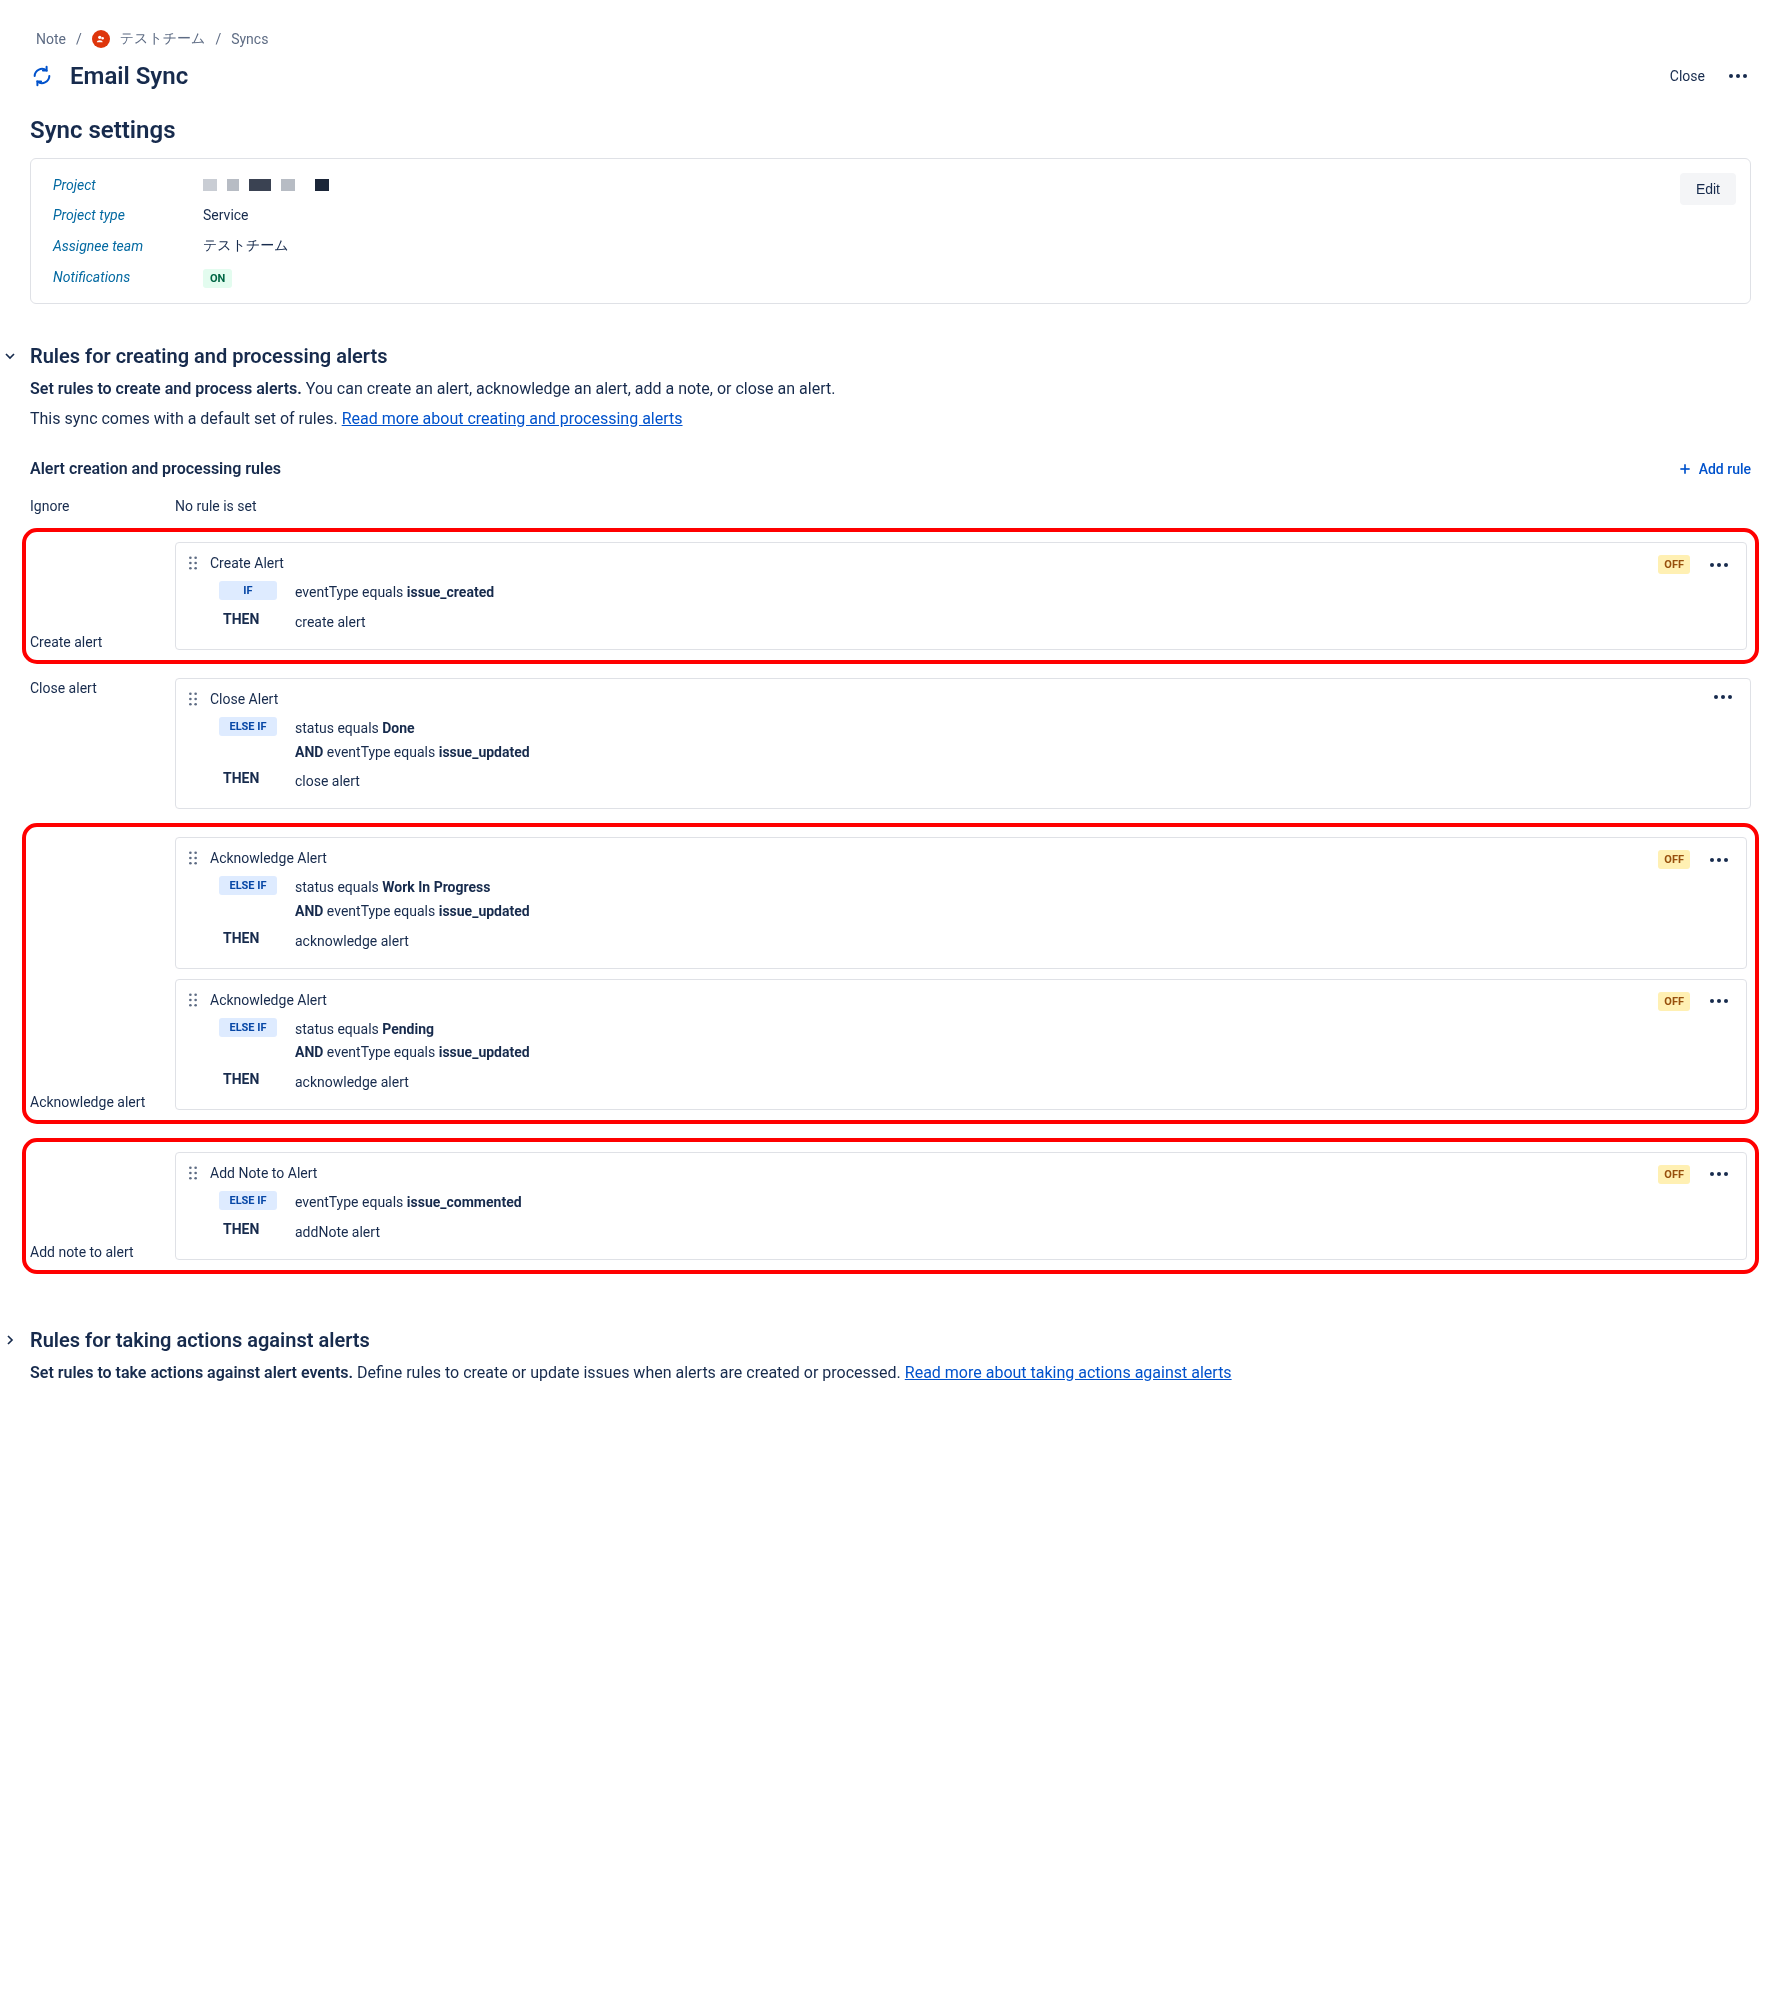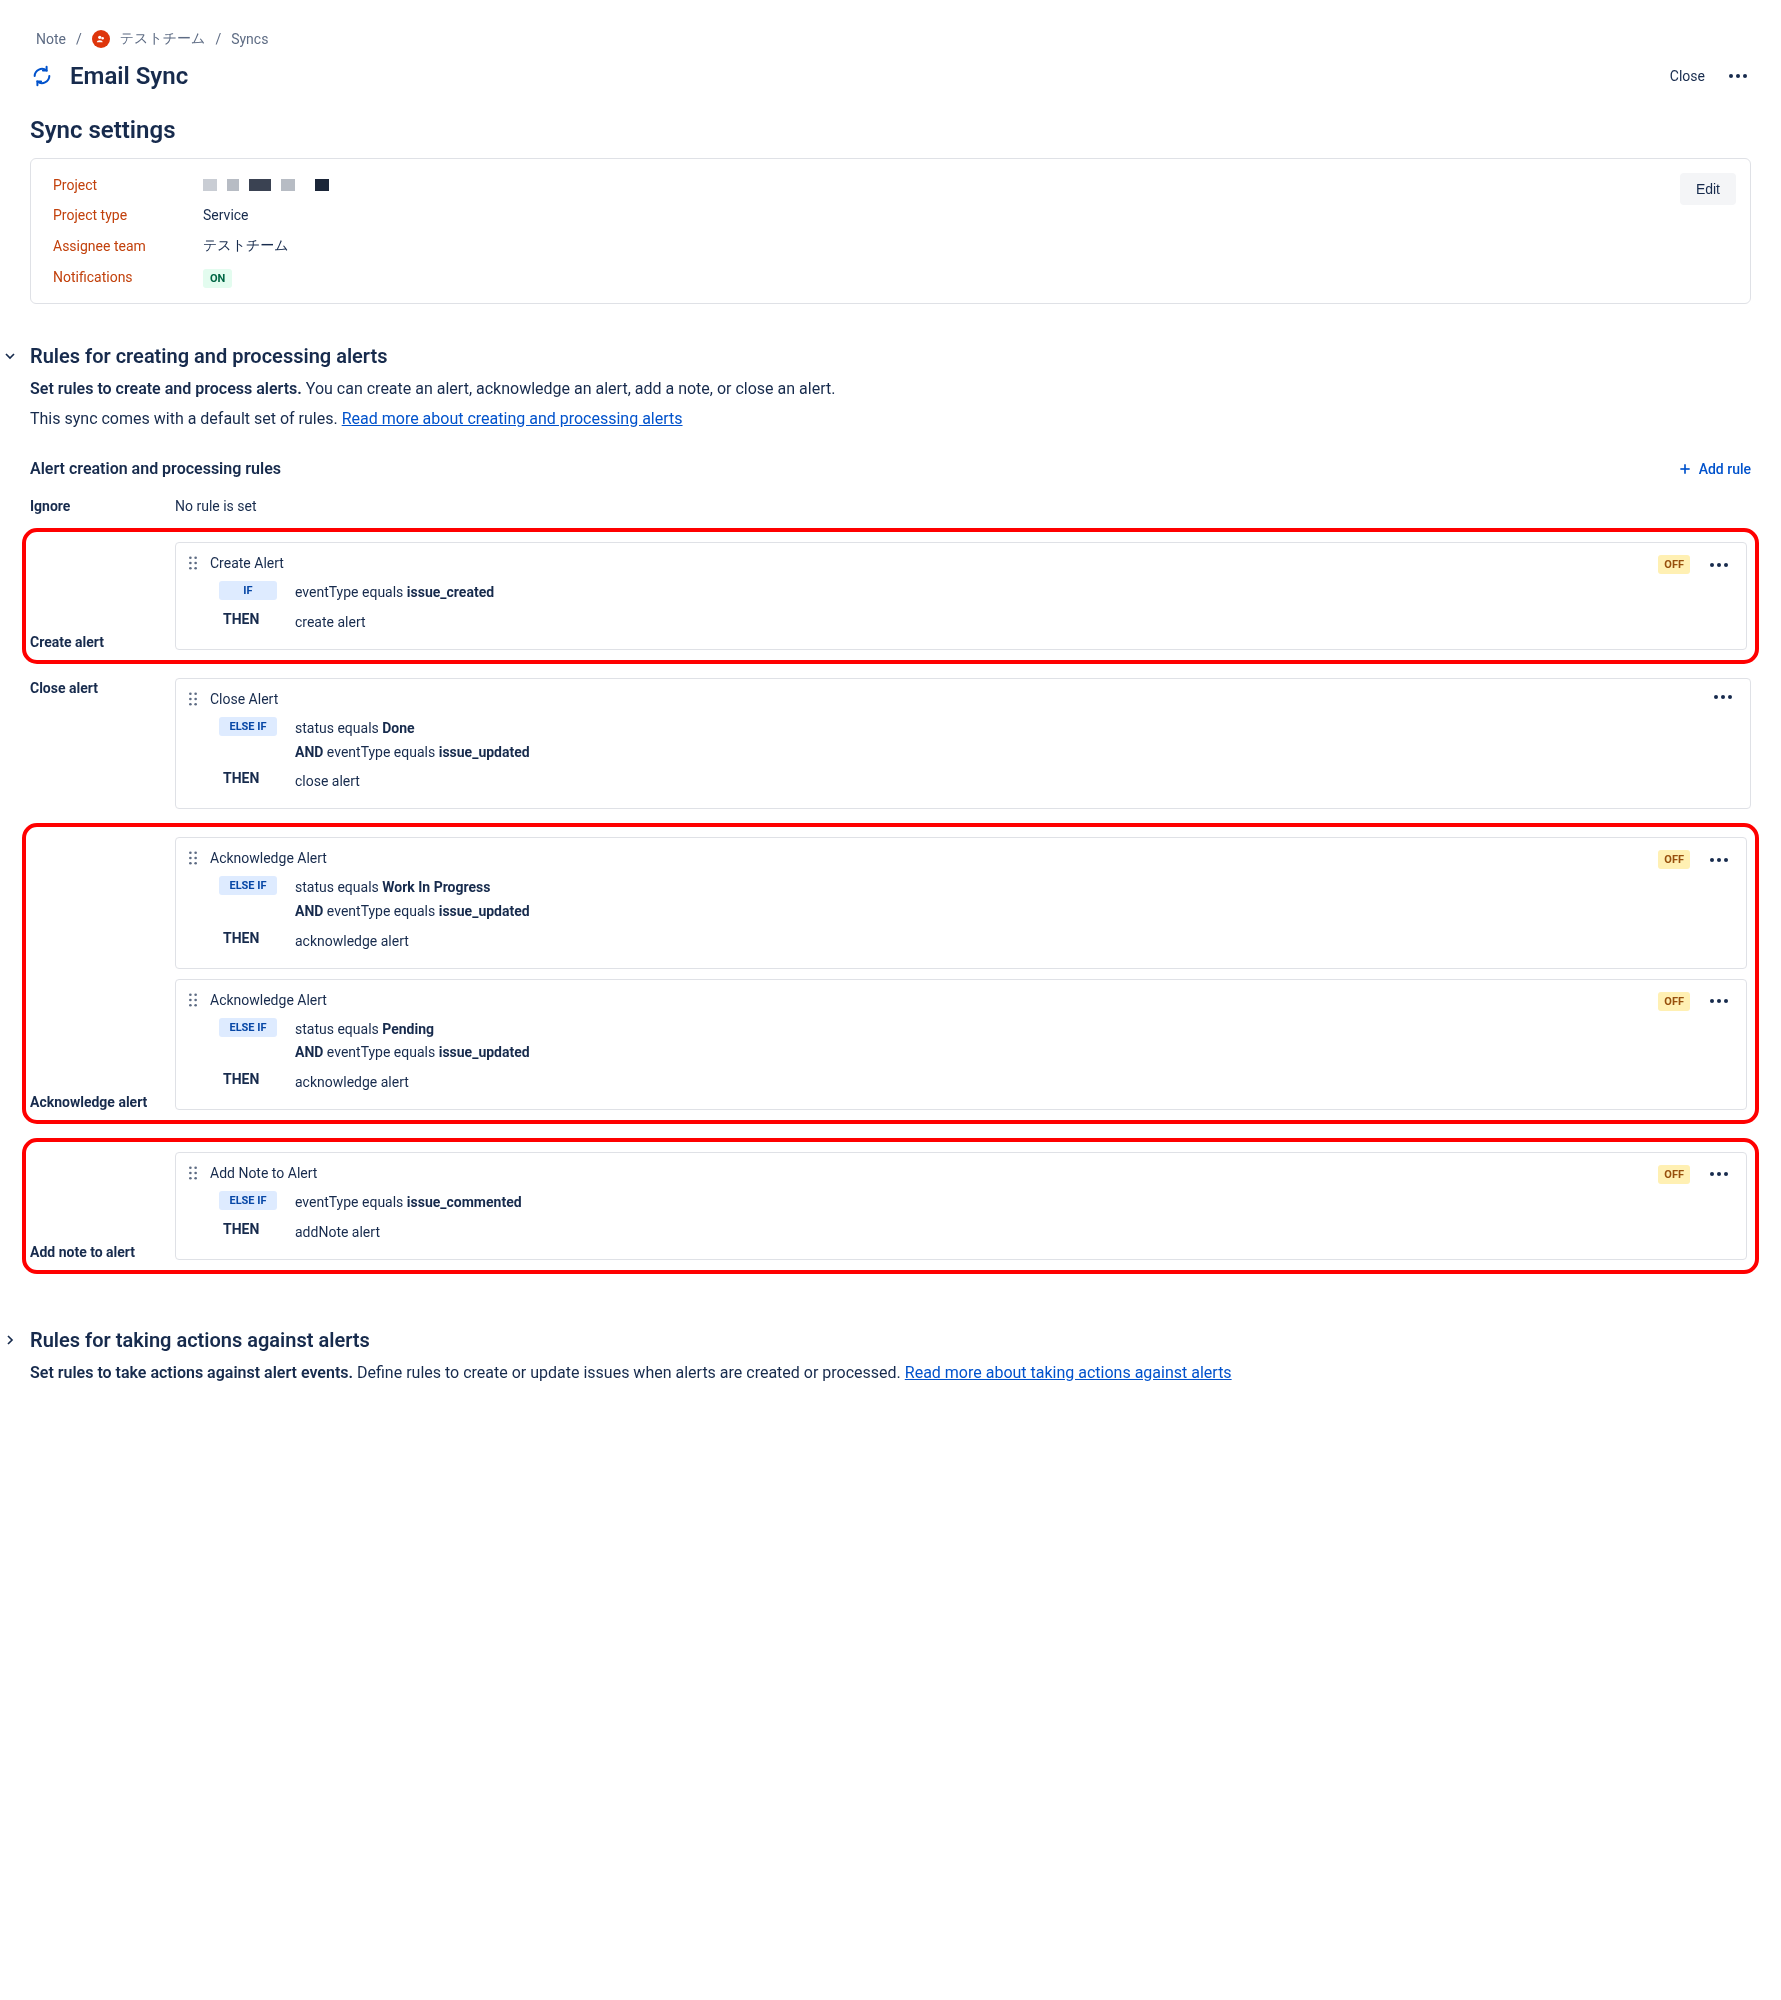--- a/index.html
+++ b/index.html
@@ -16,21 +16,21 @@
 .title-right { display: flex; align-items: center; gap: 20px; }
 .close-link { font-size: 14px; color: #172B4D; cursor: pointer; }
 .more-dots { display: inline-flex; gap: 3px; cursor: pointer; padding: 4px; }
 .more-dots span { width: 4px; height: 4px; border-radius: 50%; background: #172B4D; }
 
 .section-heading { font-size: 24px; font-weight: 600; margin-bottom: 14px; }
 
 .settings-card { border: 1px solid #DFE1E6; border-radius: 6px; padding: 18px 22px; margin-bottom: 40px; position: relative; }
 .settings-row { display: flex; align-items: center; margin-bottom: 14px; }
 .settings-row:last-child { margin-bottom: 0; }
-.settings-label { width: 150px; color: #c2410c; font-size: 14px; }
+.settings-label { width: 150px; color: #0369a1; font-size: 14px; font-style: italic; }
 .settings-value { color: #172B4D; font-size: 14px; }
 .redacted { display: flex; gap: 10px; align-items: center; }
 .redacted i { display: inline-block; height: 12px; }
 .r1 { width: 14px; background: #c9cdd4; }
 .r2 { width: 12px; background: #b7bcc4; }
 .r3 { width: 22px; background: #3a4252; }
 .r4 { width: 14px; background: #b7bcc4; }
 .r5 { width: 14px; background: #1b2638; }
 .on-badge { background: #E3FCEF; color: #006644; font-size: 11px; font-weight: 700; padding: 3px 7px; border-radius: 3px; }
 .edit-btn { position: absolute; top: 14px; right: 14px; background: #F4F5F7; border: none; border-radius: 4px; padding: 8px 16px; font-size: 14px; color: #172B4D; cursor: pointer; }
@@ -41,21 +41,21 @@
 .rules-heading { font-size: 20px; font-weight: 600; margin-bottom: 8px; }
 .rules-desc { font-size: 16px; line-height: 1.6; margin-bottom: 4px; }
 .rules-desc b { font-weight: 600; }
 .link { color: #0052CC; text-decoration: underline; cursor: pointer; }
 
 .subsection-header { display: flex; justify-content: space-between; align-items: center; margin-top: 28px; margin-bottom: 18px; }
 .subsection-title { font-size: 16px; font-weight: 600; }
 .add-rule { color: #0052CC; font-size: 14px; font-weight: 500; display: flex; align-items: flex-start; gap: 6px; cursor: pointer; }
 
 .rule-row { display: flex; align-items: flex-start; margin-bottom: 14px; }
-.rule-label-col { width: 145px; font-size: 14px; font-weight: 700; color: #172B4D; padding-top: 2px; }
+.rule-label-col { width: 145px; font-size: 14px; font-weight: 400; color: #172B4D; padding-top: 2px; }
 .rule-cards-col { flex: 1; }
 .no-rule { font-size: 14px; color: #172B4D; padding-top: 2px; }
 
 .highlight-box { border: 4px solid #FF0000; border-radius: 15px; padding: 10px 8px 10px 4px; margin-bottom: 14px; margin-left: -8px; margin-right: -8px; display: flex; align-items: flex-end; }
 
 .rule-card { border: 1px solid #DFE1E6; border-radius: 4px; padding: 12px 16px 14px 12px; background: #fff; position: relative; margin-bottom: 10px; }
 .rule-card:last-child { margin-bottom: 0; }
 .rule-card-header { display: flex; align-items: center; gap: 12px; margin-bottom: 10px; }
 .drag-handle { cursor: grab; display: inline-flex; }
 .rule-name { font-size: 14px; color: #172B4D; }

